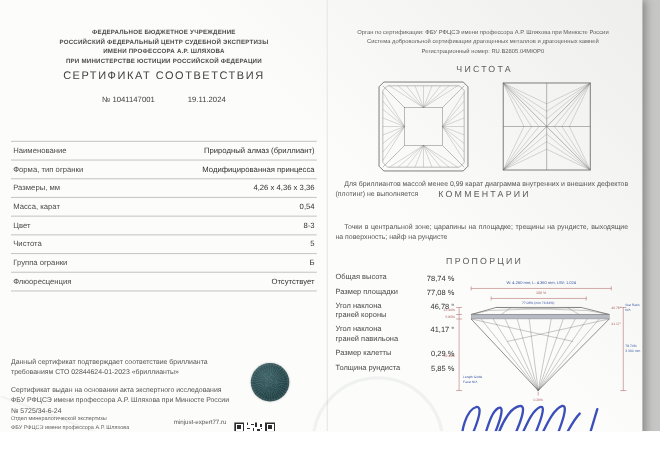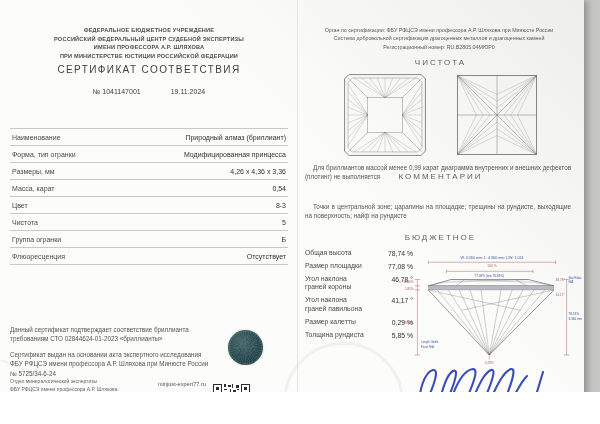--- a/index.html
+++ b/index.html
@@ -296,21 +296,21 @@
               <line x1="96" y1="96" x2="74" y2="50"></line>
           </g>
         </svg>
       </div>
 
       <div class="note" style="top:163px">Для бриллиантов массой менее 0,99 карат диаграмма внутренних и внешних дефектов (плотинг) не выполняется</div>
 
       <div class="h-sec" style="top:172px">КОММЕНТАРИИ</div>
       <div class="comments" style="top:202px">Точки в центральной зоне; царапины на площадке; трещины на рундисте, выходящие на поверхность; найф на рундисте</div>
 
-      <div class="h-sec" style="top:233px">БЮДЖЕТНОЕ</div>
+      <div class="h-sec" style="top:233px">ПРОПОРЦИИ</div>
 
       <div class="prop-list">
         <div class="prow">
           <span class="plbl">Общая высота</span>
           <span class="pval">78,74 %</span>
         </div>
         <div class="prow">
           <span class="plbl">Размер площадки</span>
           <span class="pval">77,08 %</span>
         </div>

